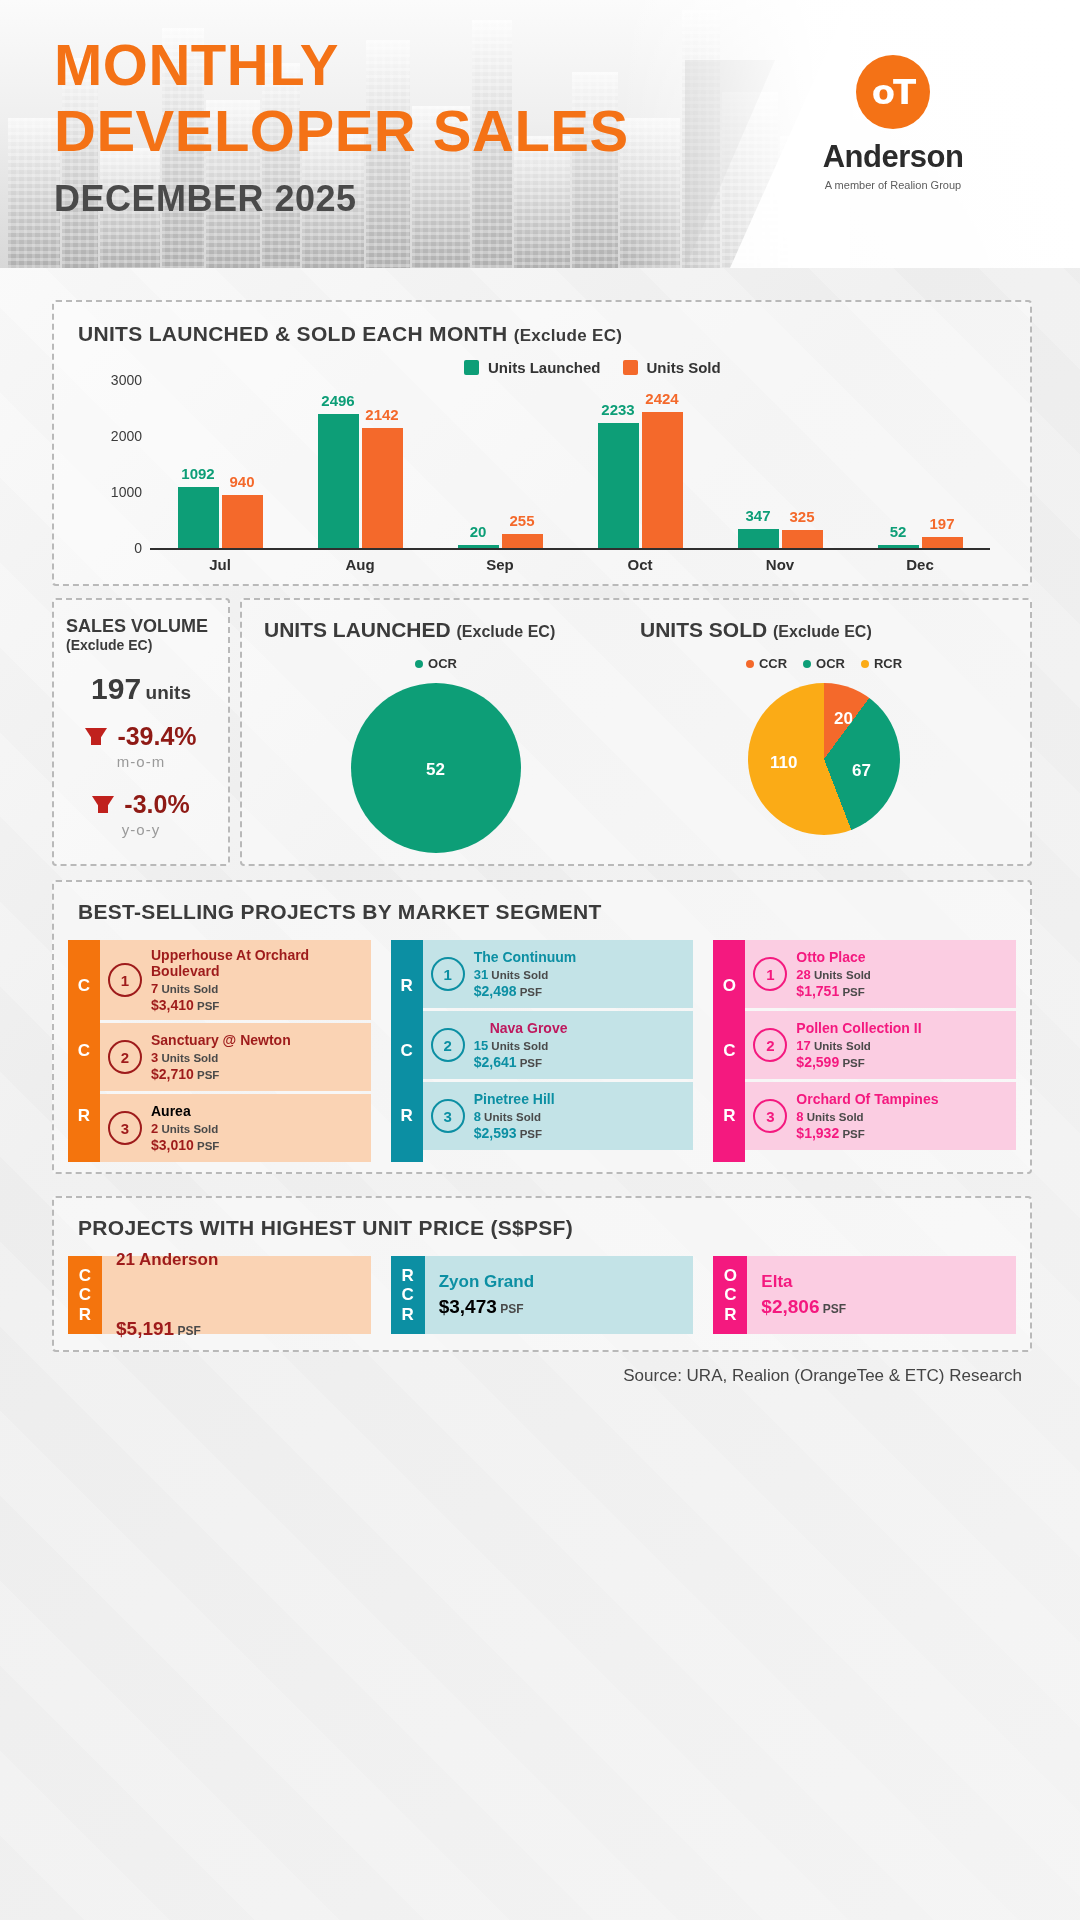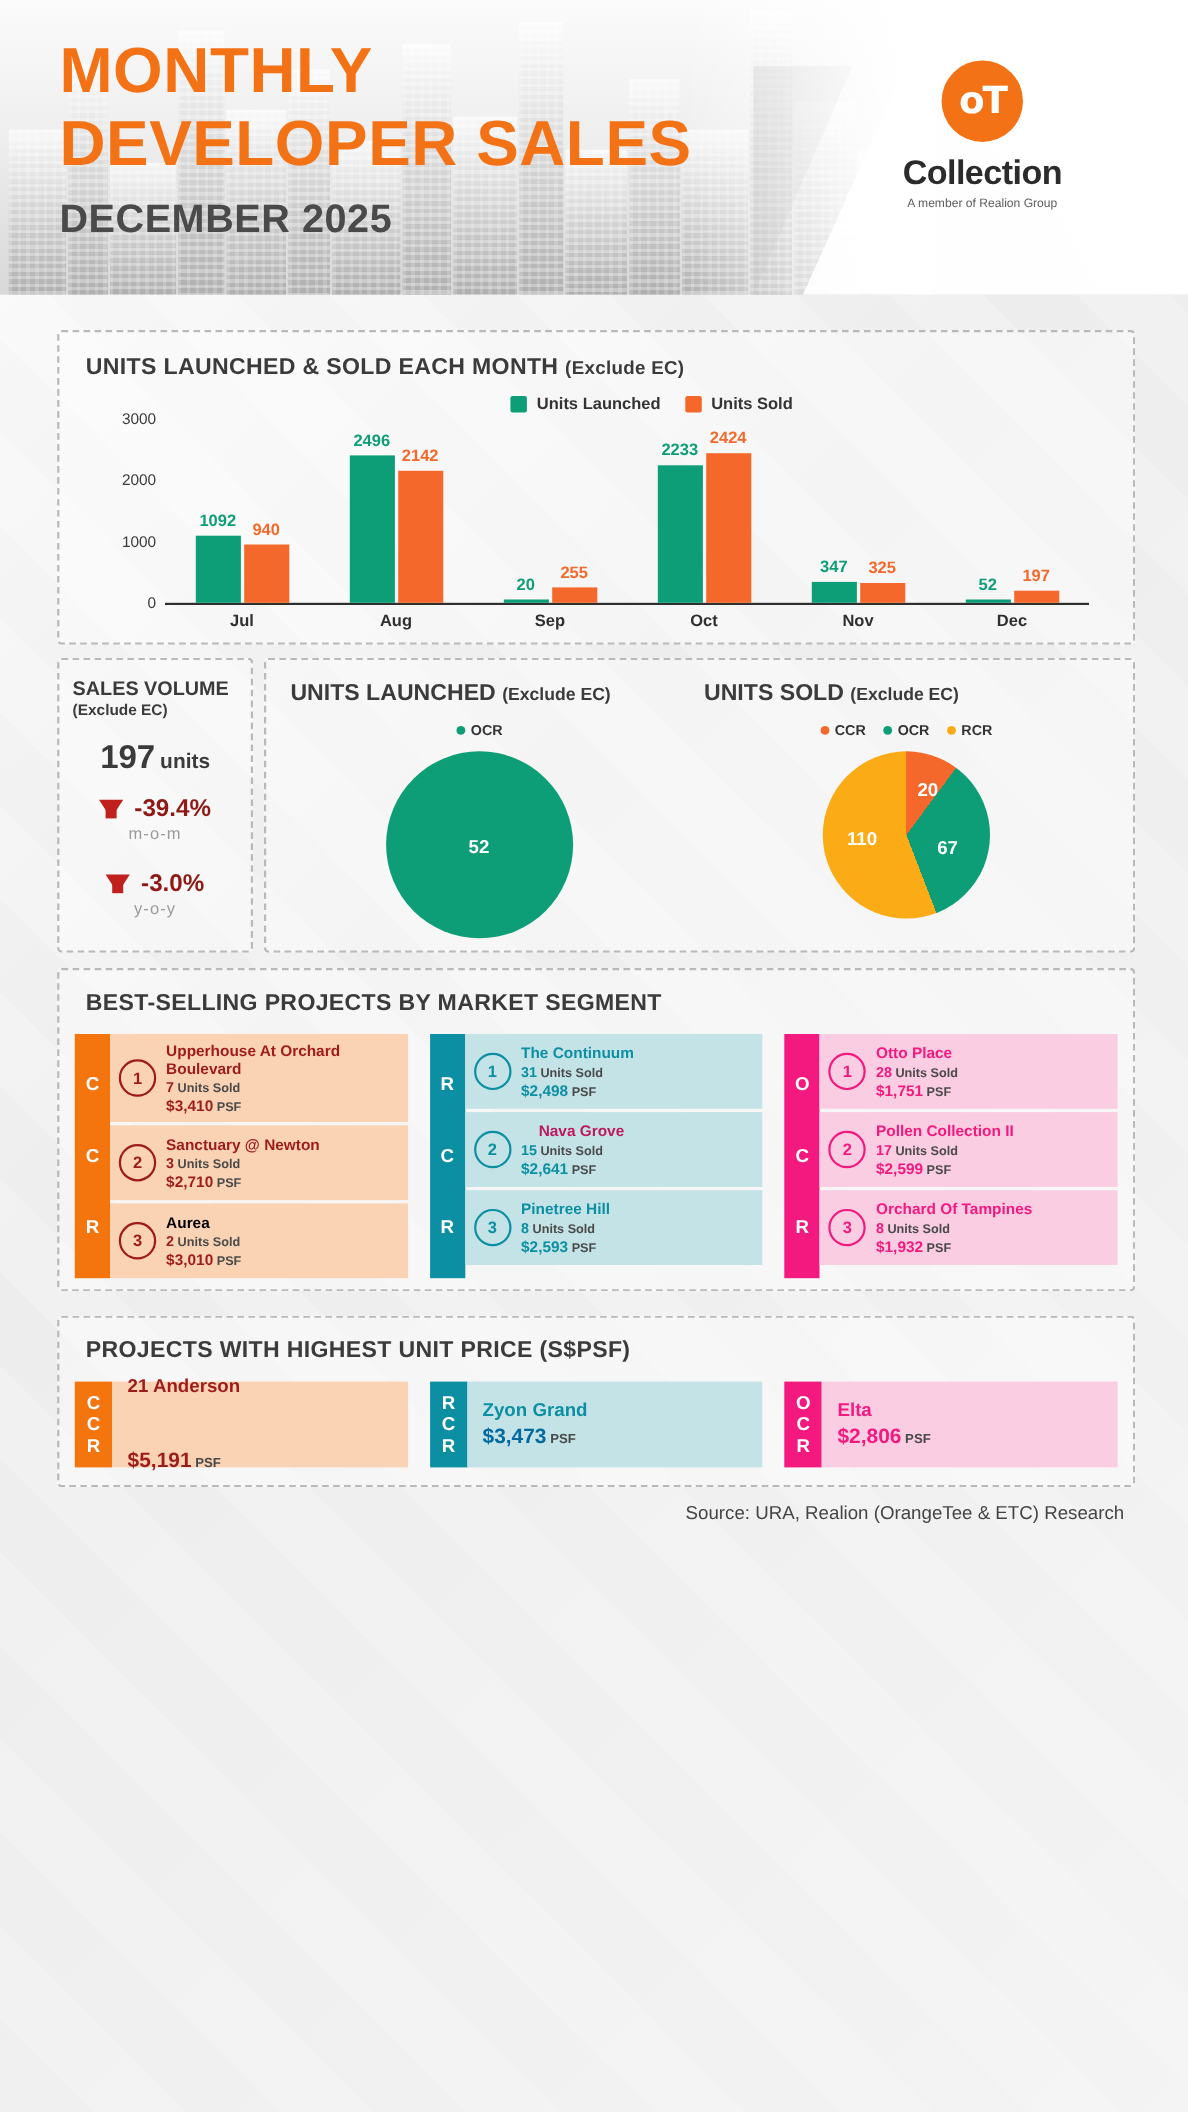--- a/index.html
+++ b/index.html
@@ -67,21 +67,21 @@
   #vol-title{position:absolute;left:12px;top:16px;font-size:18px;font-weight:bold;color:#3b3b3b;line-height:1.15;}
   #vol-title .sub{font-size:14px;display:block;}
   .vol-units{position:absolute;left:0;right:0;top:72px;text-align:center;color:#3b3b3b;}
   .vol-units b{font-size:30px;}
   .vol-units span{font-size:19px;font-weight:bold;}
   .delta{position:absolute;left:0;right:0;text-align:center;}
   .delta .row{display:flex;align-items:center;justify-content:center;gap:10px;}
   .arrow{width:0;height:0;border-left:11px solid transparent;border-right:11px solid transparent;
     border-top:17px solid #c0211d;position:relative;}
   .arrow::before{content:"";position:absolute;left:-5px;top:-15px;width:10px;height:15px;background:#c0211d;}
-  .delta .pct{font-size:22px;font-weight:bold;color:#8f1a15;}
+  .delta .pct{font-size:25px;font-weight:bold;color:#8f1a15;}
   .delta .note{font-size:15px;color:#9a9a9a;letter-spacing:1px;margin-top:2px;}
   
   #pie-card{left:240px;top:598px;width:788px;height:264px;}
   .pie-col{position:absolute;top:18px;}
   .pie-title{font-size:21px;font-weight:bold;color:#3b3b3b;}
   .pie-title .sub{font-size:16px;}
   .pie-legend{display:flex;gap:16px;justify-content:center;margin-top:14px;}
   .pl{display:flex;align-items:center;gap:5px;font-size:13px;font-weight:bold;color:#333;}
   .dot{width:8px;height:8px;border-radius:50%;}
   .pie{border-radius:50%;margin:12px auto 0;position:relative;}
@@ -146,21 +146,21 @@
     <div class="hero-text">
       <div class="t1">MONTHLY</div>
       <div class="t2">DEVELOPER SALES</div>
       <div class="t3">DECEMBER 2025</div>
     </div>
 
     <div class="logo-wrap">
       <div class="logo-circle">
         <div class="logo-mark">oT</div>
       </div>
-      <div class="logo-name">Collection</div>
+      <div class="logo-name">Anderson</div>
       <div class="logo-sub">A member of Realion Group</div>
     </div>
   </div>
 
   <div class="card" id="bar-card">
     <div class="card-title" id="bar-title">
       <span>UNITS LAUNCHED &amp; SOLD EACH MONTH</span>
       <span class="sub">(Exclude EC)</span>
     </div>
     <div class="legend" id="bar-legend">
@@ -428,21 +428,21 @@
           </div>
         </div>
         <div class="pcell">
           <div class="pcell-tab" style="background: rgb(12, 143, 163);">
             <span>R</span>
             <span>C</span>
             <span>R</span>
           </div>
           <div class="pcell-body" style="background: rgb(195, 227, 231);">
             <div class="pcell-name" style="color: rgb(12, 143, 163);">Zyon Grand</div>
-            <div class="pcell-price"><b style="color:#0369a1">$3,473</b> <span>PSF</span></div>
+            <div class="pcell-price"><b style="color:#000000">$3,473</b> <span>PSF</span></div>
           </div>
         </div>
         <div class="pcell">
           <div class="pcell-tab" style="background: rgb(244, 25, 127);">
             <span>O</span>
             <span>C</span>
             <span>R</span>
           </div>
           <div class="pcell-body" style="background: rgb(251, 205, 226);">
             <div class="pcell-name" style="color: rgb(244, 25, 127);">Elta</div>

